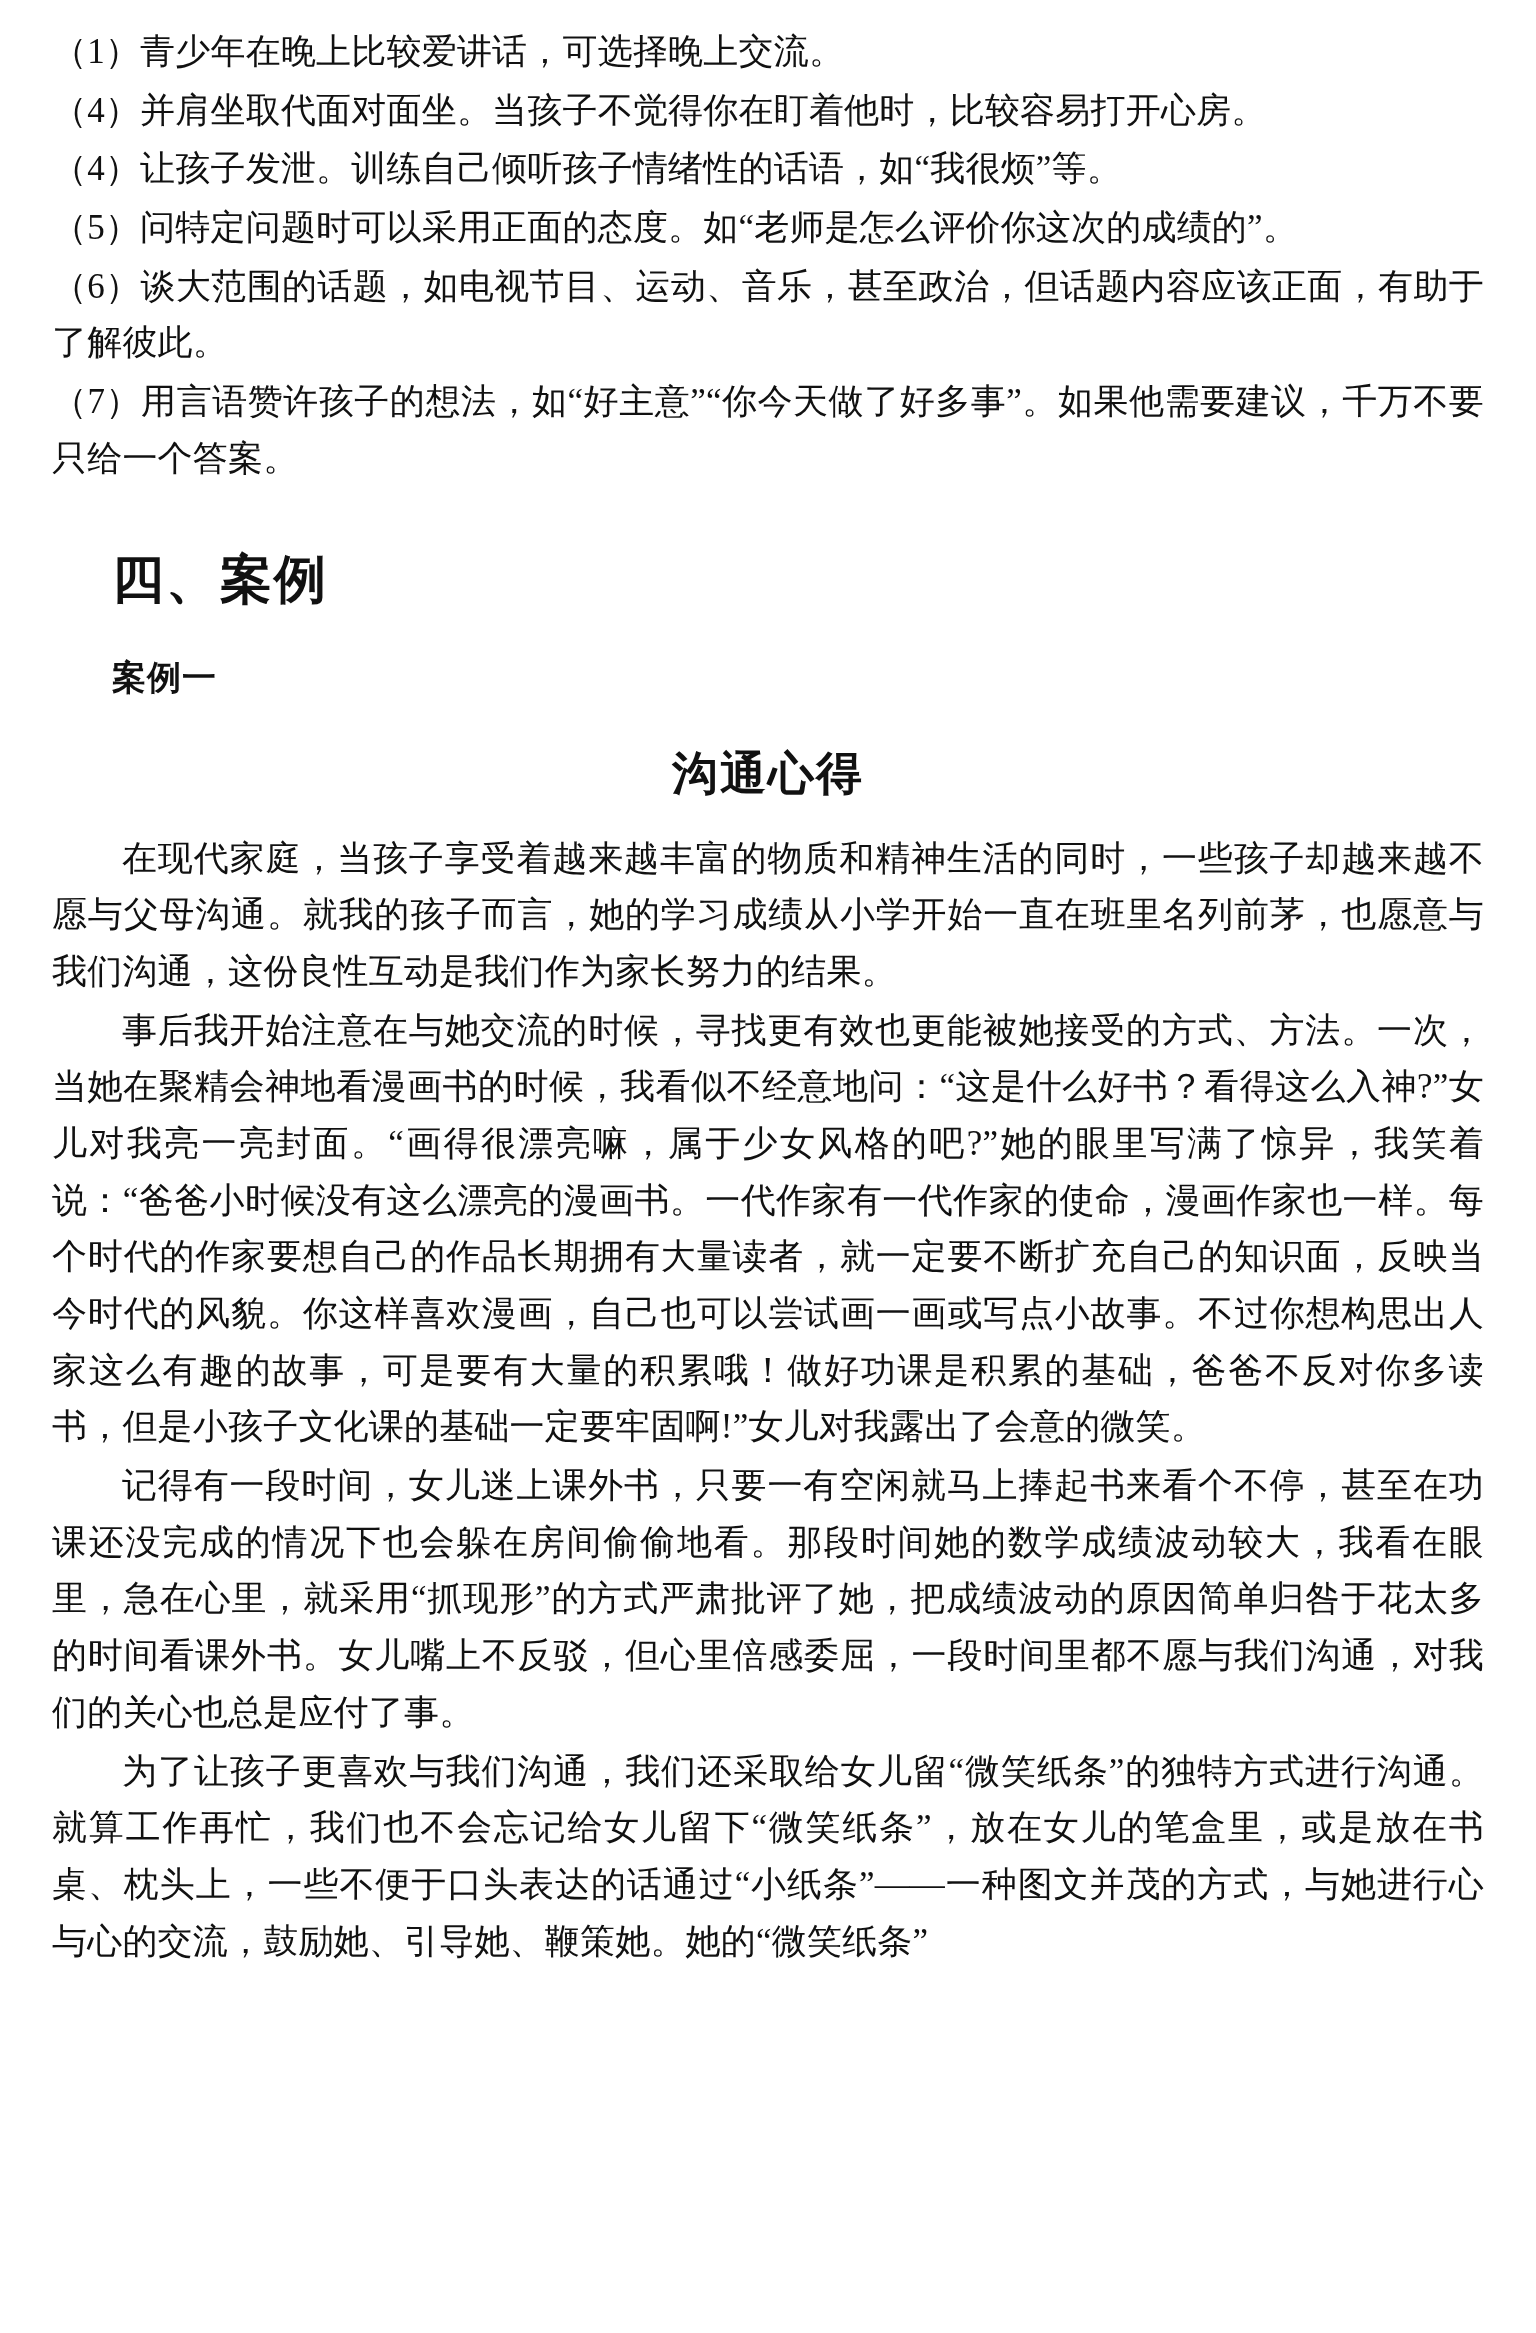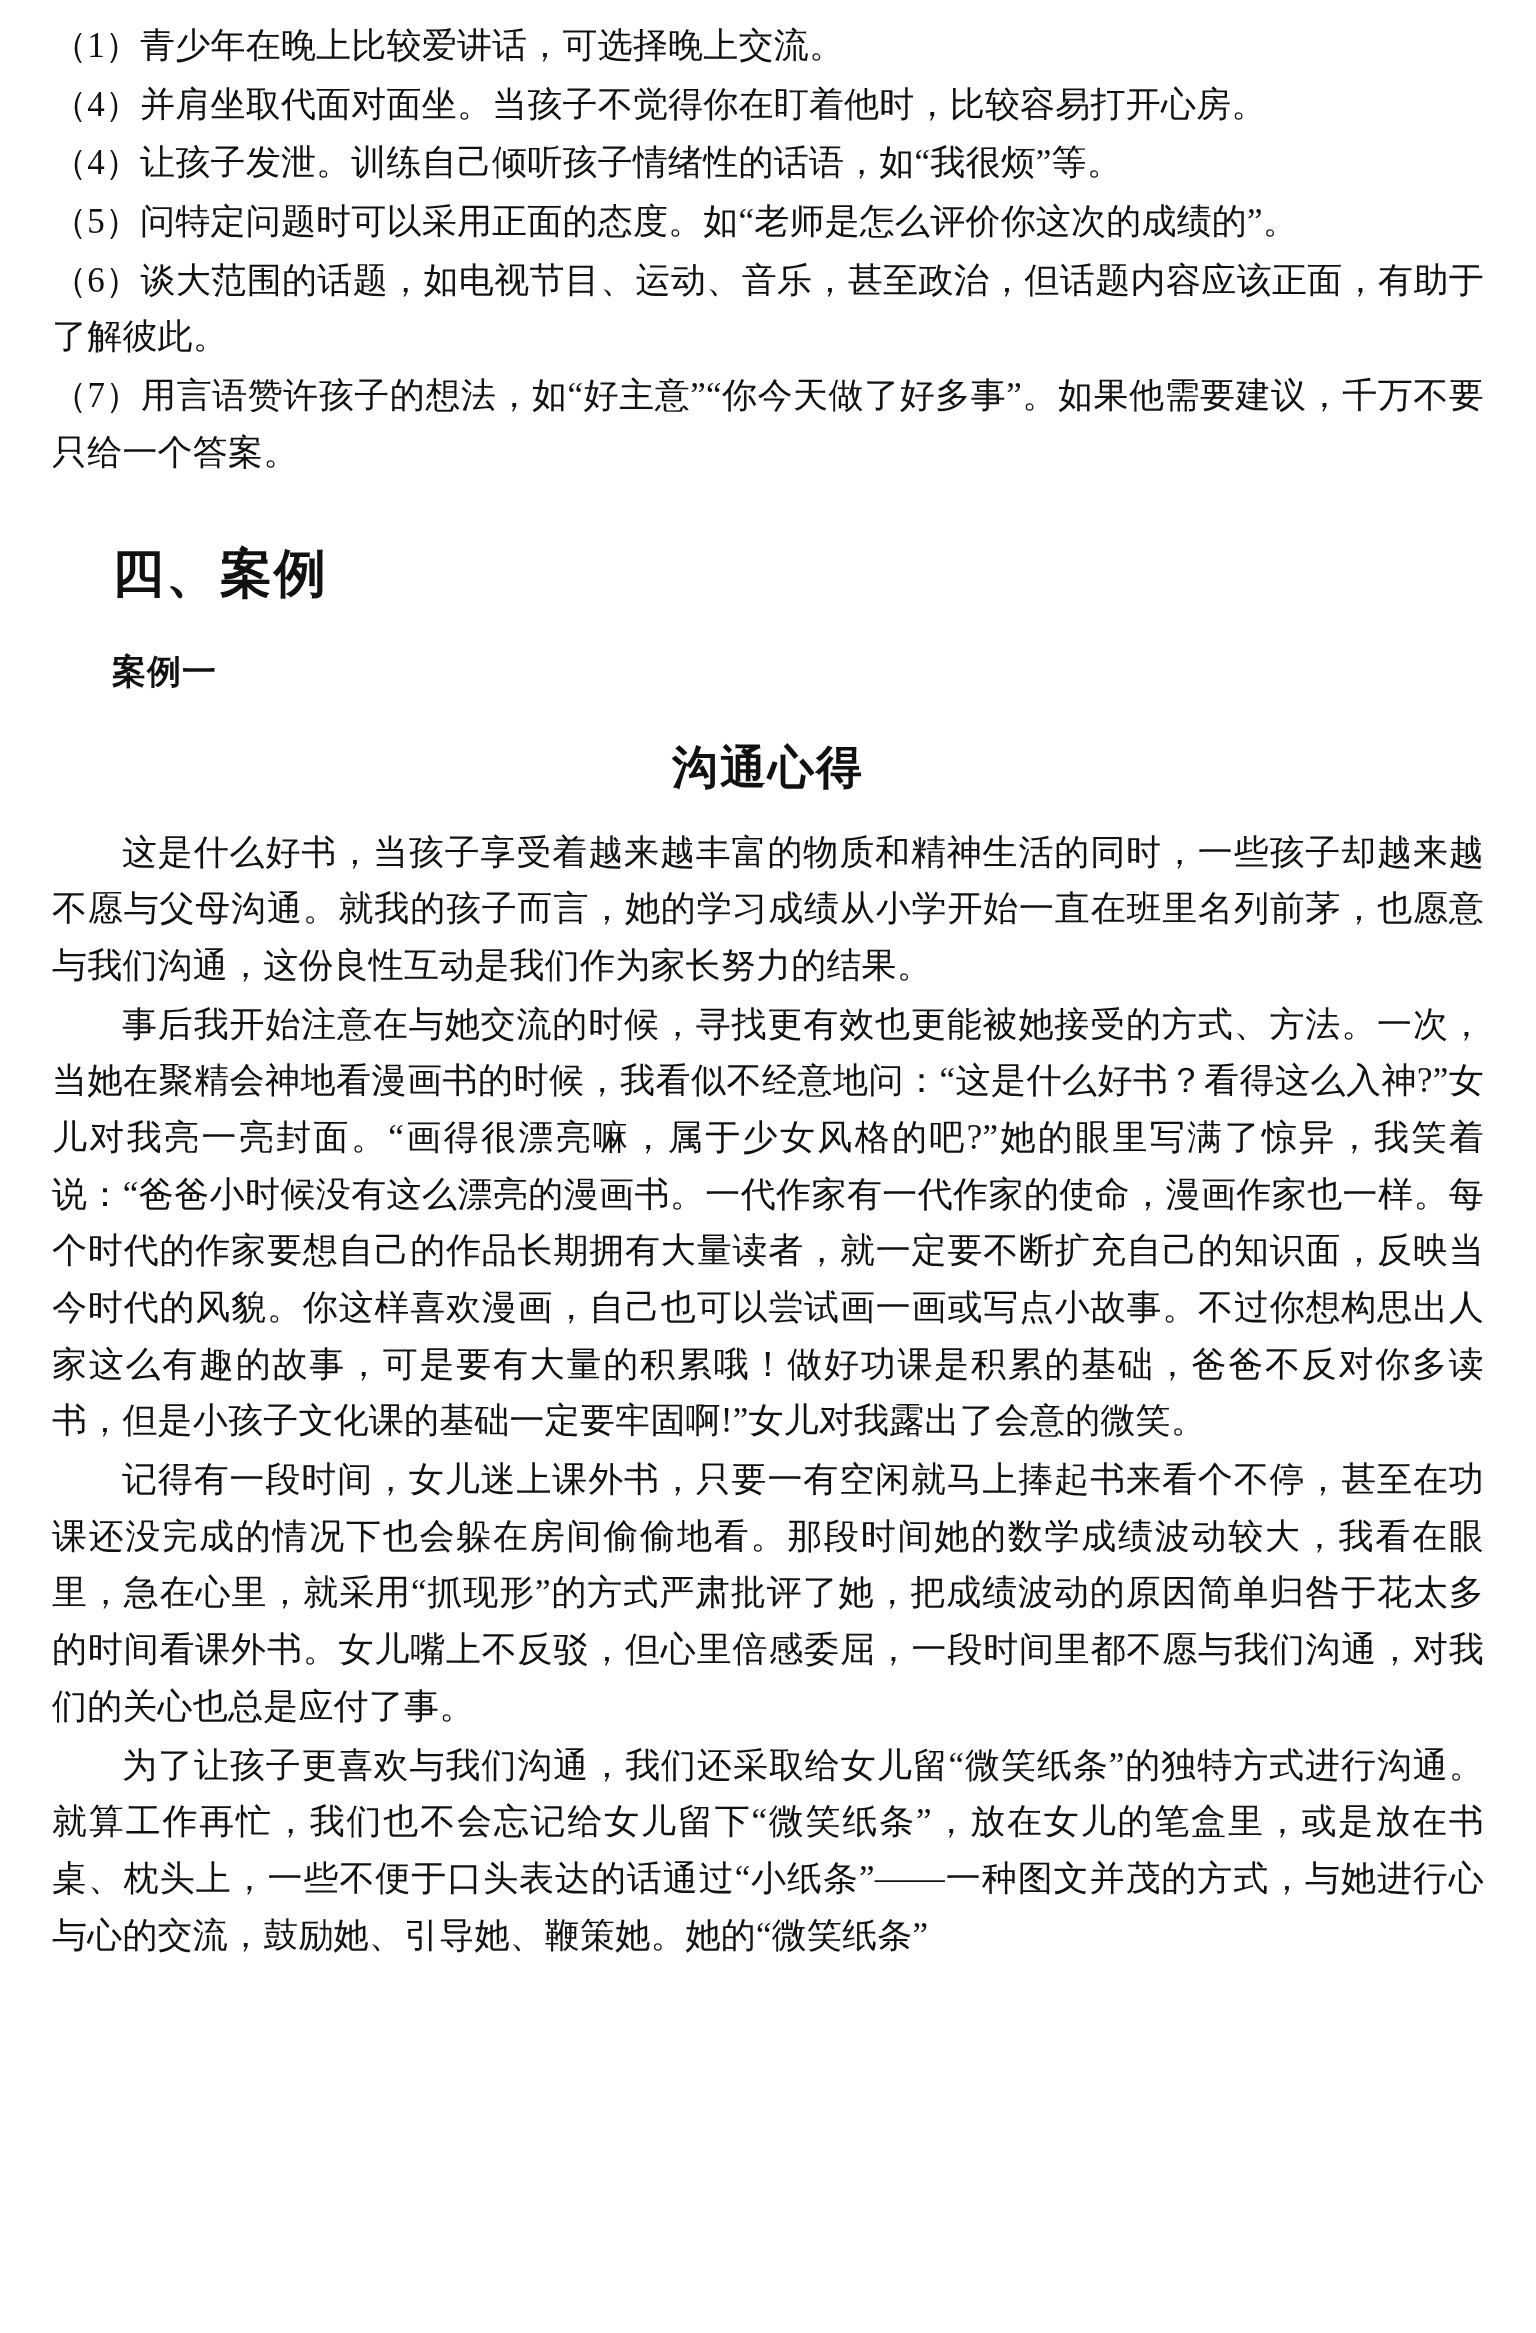--- a/index.html
+++ b/index.html
@@ -10,21 +10,21 @@
   body {
     width: 1536px;
     min-height: 2333px;
     font-family: "Liberation Serif", "DejaVu Serif", serif;
     color: #111111;
   }
   .page {
     width: 1536px;
     min-height: 2333px;
     box-sizing: border-box;
-    padding: 18px 52px 30px 52px;
+    padding: 24px 52px 30px 52px;
     background: #ffffff;
   }
   .para {
     font-size: 35px;
     line-height: 1.62;
     text-align: justify;
     text-justify: inter-ideograph;
     margin: 0 0 2px 0;
     letter-spacing: 0.2px;
   }
@@ -77,19 +77,19 @@
     <p class="para indent2">（7）用言语赞许孩子的想法，如“好主意”“你今天做了好多事”。如果他需要建议，千万不要只给一个答案。</p>
   </div>
 
   <h2 class="section-heading">四、案例</h2>
 
   <h3 class="case-label">案例一</h3>
 
   <h4 class="case-title">沟通心得</h4>
 
   <div class="case-body">
-    <p class="para body-indent">这是什么好书，当孩子享受着越来越丰富的物质和精神生活的同时，一些孩子却越来越不愿与父母沟通。就我的孩子而言，她的学习成绩从小学开始一直在班里名列前茅，也愿意与我们沟通，这份良性互动是我们作为家长努力的结果。</p>
+    <p class="para body-indent">在现代家庭，当孩子享受着越来越丰富的物质和精神生活的同时，一些孩子却越来越不愿与父母沟通。就我的孩子而言，她的学习成绩从小学开始一直在班里名列前茅，也愿意与我们沟通，这份良性互动是我们作为家长努力的结果。</p>
     <p class="para body-indent">事后我开始注意在与她交流的时候，寻找更有效也更能被她接受的方式、方法。一次，当她在聚精会神地看漫画书的时候，我看似不经意地问：“这是什么好书？看得这么入神?”女儿对我亮一亮封面。“画得很漂亮嘛，属于少女风格的吧?”她的眼里写满了惊异，我笑着说：“爸爸小时候没有这么漂亮的漫画书。一代作家有一代作家的使命，漫画作家也一样。每个时代的作家要想自己的作品长期拥有大量读者，就一定要不断扩充自己的知识面，反映当今时代的风貌。你这样喜欢漫画，自己也可以尝试画一画或写点小故事。不过你想构思出人家这么有趣的故事，可是要有大量的积累哦！做好功课是积累的基础，爸爸不反对你多读书，但是小孩子文化课的基础一定要牢固啊!”女儿对我露出了会意的微笑。</p>
     <p class="para body-indent">记得有一段时间，女儿迷上课外书，只要一有空闲就马上捧起书来看个不停，甚至在功课还没完成的情况下也会躲在房间偷偷地看。那段时间她的数学成绩波动较大，我看在眼里，急在心里，就采用“抓现形”的方式严肃批评了她，把成绩波动的原因简单归咎于花太多的时间看课外书。女儿嘴上不反驳，但心里倍感委屈，一段时间里都不愿与我们沟通，对我们的关心也总是应付了事。</p>
     <p class="para body-indent">为了让孩子更喜欢与我们沟通，我们还采取给女儿留“微笑纸条”的独特方式进行沟通。就算工作再忙，我们也不会忘记给女儿留下“微笑纸条”，放在女儿的笔盒里，或是放在书桌、枕头上，一些不便于口头表达的话通过“小纸条”——一种图文并茂的方式，与她进行心与心的交流，鼓励她、引导她、鞭策她。她的“微笑纸条”</p>
   </div>
 
 </div>
 
 </body></html>

